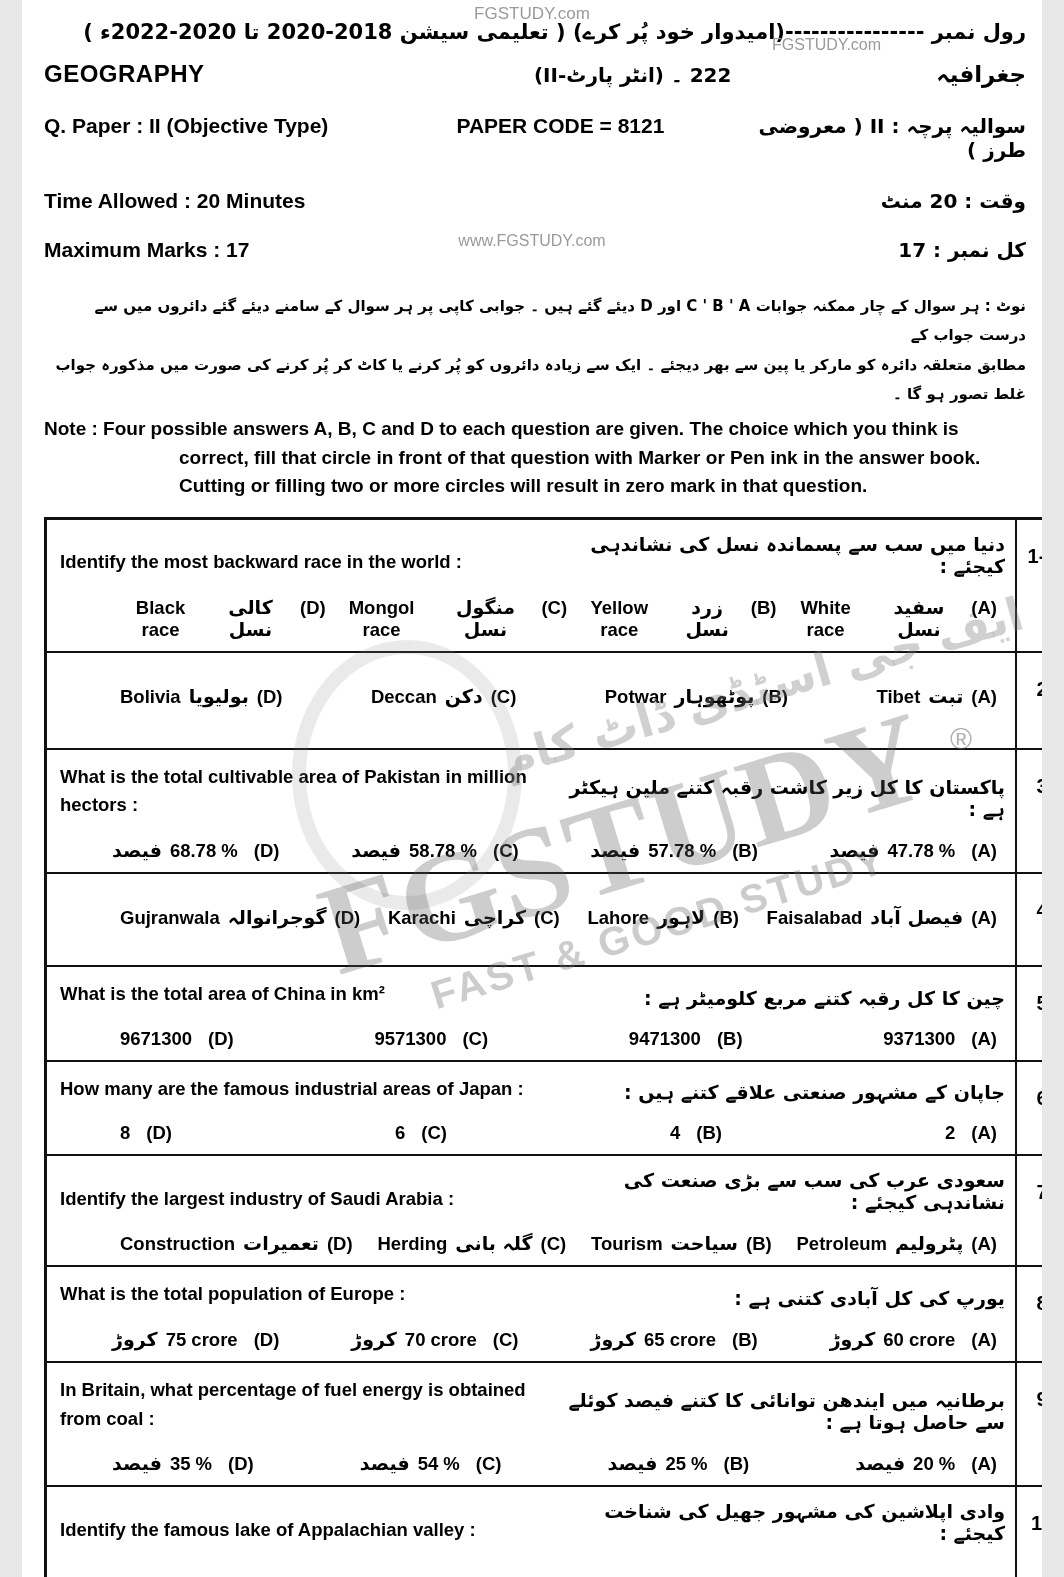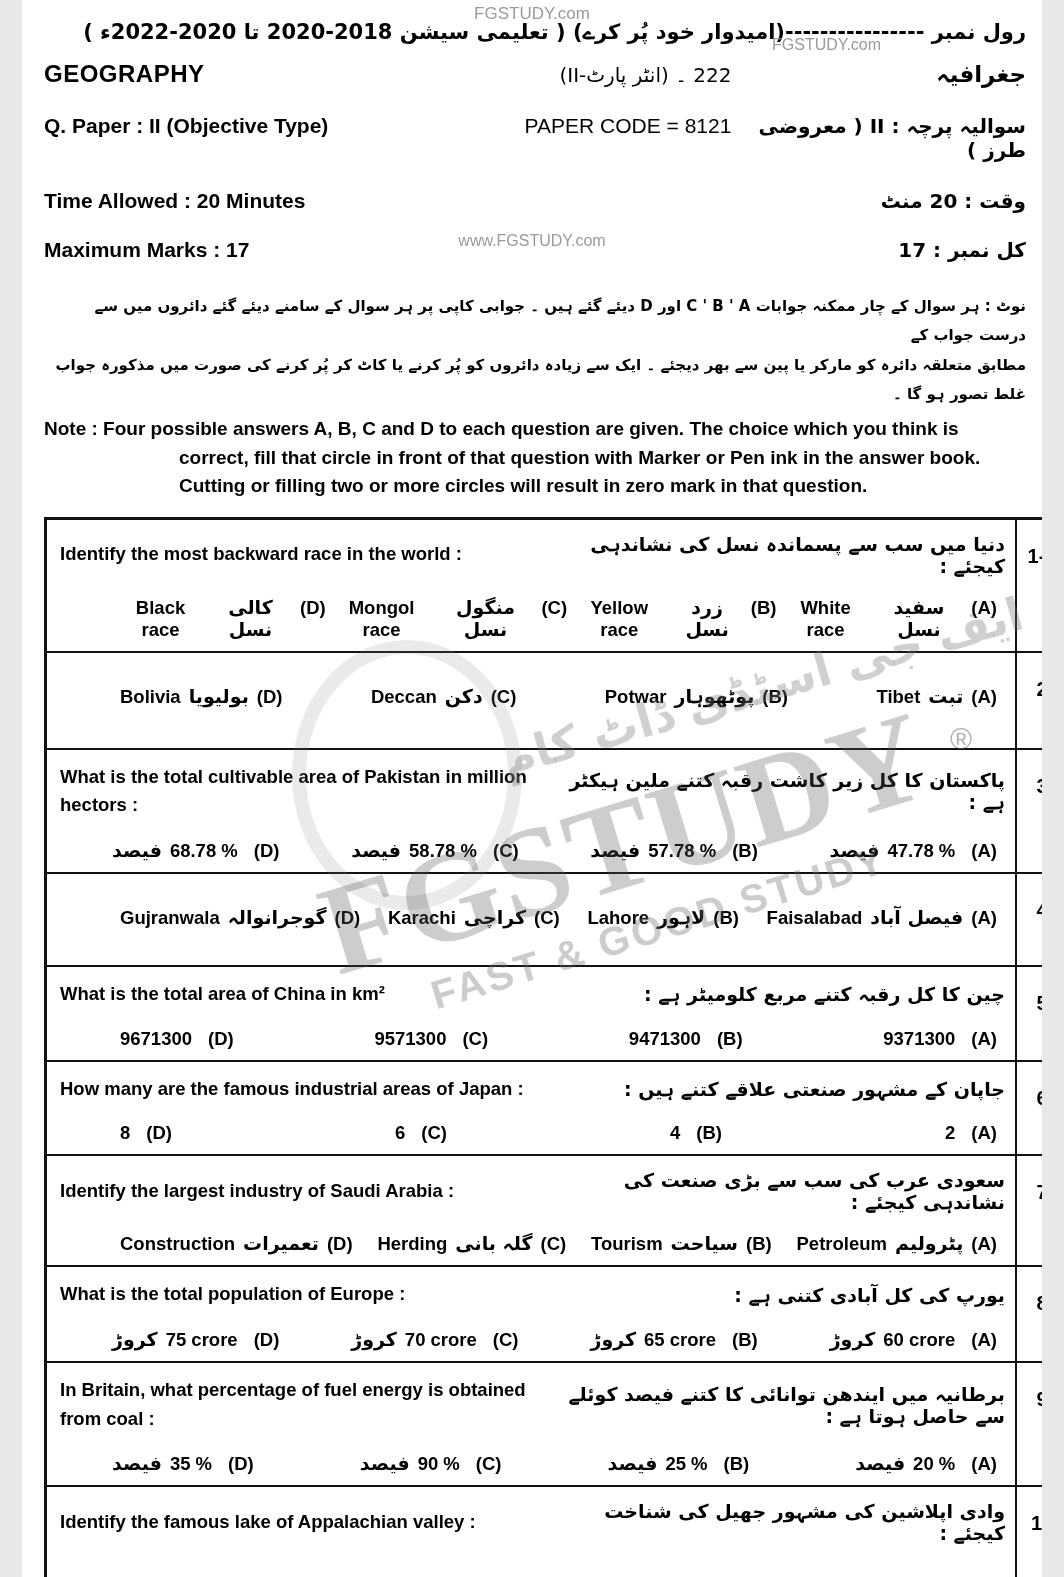--- a/index.html
+++ b/index.html
@@ -37,21 +37,21 @@
     pointer-events: none; z-index: 5;
   }
 
   
   .roll-line {
     padding-top: 20px; text-align: right; direction: rtl;
     font-size: 21px; font-weight: bold;
   }
   .hdr-row { display: flex; align-items: baseline; }
   .hdr-left { width: 42%; font-weight: bold; }
-  .hdr-center { flex: 1; font-weight: normal; text-align: right; }
+  .hdr-center { flex: 1; font-weight: bold; }
   .hdr-right { width: 30%; text-align: right; font-weight: bold; direction: rtl; }
   .r1 { margin-top: 16px; }
   .r1 .hdr-left { font-size: 24px; letter-spacing: 0.5px; }
   .r1 .hdr-center { font-size: 20px; }
   .r1 .hdr-right { font-size: 23px; }
   .r2 { margin-top: 26px; }
   .r2 .hdr-left, .r2 .hdr-center { font-size: 21px; }
   .r2 .hdr-right { font-size: 20px; }
   .r3 { margin-top: 27px; }
   .r3 .hdr-left { font-size: 21px; }
@@ -71,21 +71,21 @@
   }
 
   
   .q-table { margin-top: 16px; width: 1026px; border: 3px solid #111; }
   .q-row { display: flex; min-height: 93px; }
   .q-row + .q-row { border-top: 2.5px solid #111; }
   .q-row:nth-child(2) { min-height: 97px; }
   .q-row:nth-child(9) { min-height: 119px; }
   .q-row:nth-child(11) { min-height: 142px; }
   .q-cell { flex: 1; padding: 13px 8px 10px 13px; }
-  .q-top { display: flex; justify-content: space-between; align-items: center; }
+  .q-top { display: flex; justify-content: space-between; align-items: flex-end; }
   .q-en { font-size: 18.5px; font-weight: bold; max-width: 545px; line-height: 1.55; }
   .q-ur { direction: rtl; text-align: right; font-size: 19px; font-weight: bold; padding-right: 2px; max-width: 440px; }
   .q-opts {
     display: flex; justify-content: space-between; align-items: baseline;
     margin-top: 19px; padding: 0 10px 0 52px;
   }
   .opt { display: inline-flex; gap: 8px; align-items: baseline; text-align: center; }
   .opt .en { font-size: 18.5px; font-weight: bold; }
   .opt .ur { font-size: 19px; font-weight: bold; }
   .opt .letter { font-size: 18.5px; font-weight: bold; }
@@ -429,21 +429,21 @@
       </div>
       <div class="q-opts">
         <span class="opt">
           <span class="ur">فیصد</span>
           <span class="en">35 %</span>
           <span class="ur"></span>
           <span class="letter">(D)</span>
         </span>
         <span class="opt">
           <span class="ur">فیصد</span>
-          <span class="en">90 %</span>
+          <span class="en">54 %</span>
           <span class="ur"></span>
           <span class="letter">(C)</span>
         </span>
         <span class="opt">
           <span class="ur">فیصد</span>
           <span class="en">25 %</span>
           <span class="ur"></span>
           <span class="letter">(B)</span>
         </span>
         <span class="opt">

